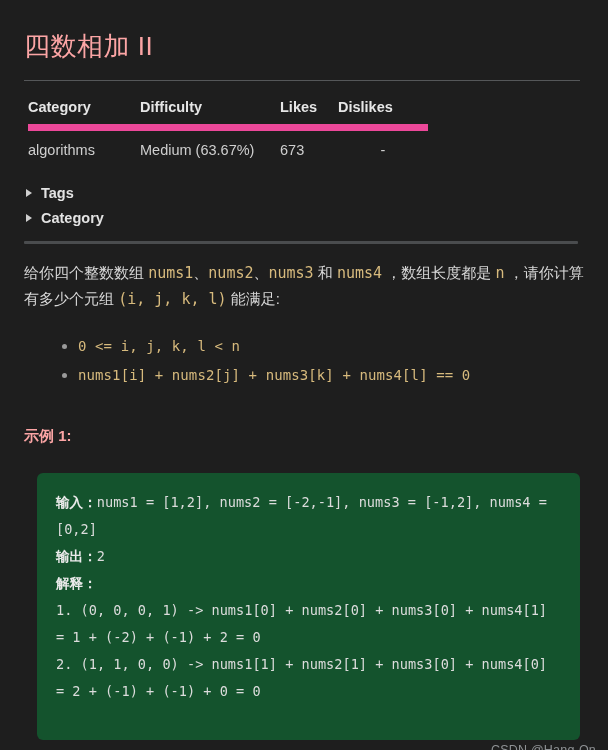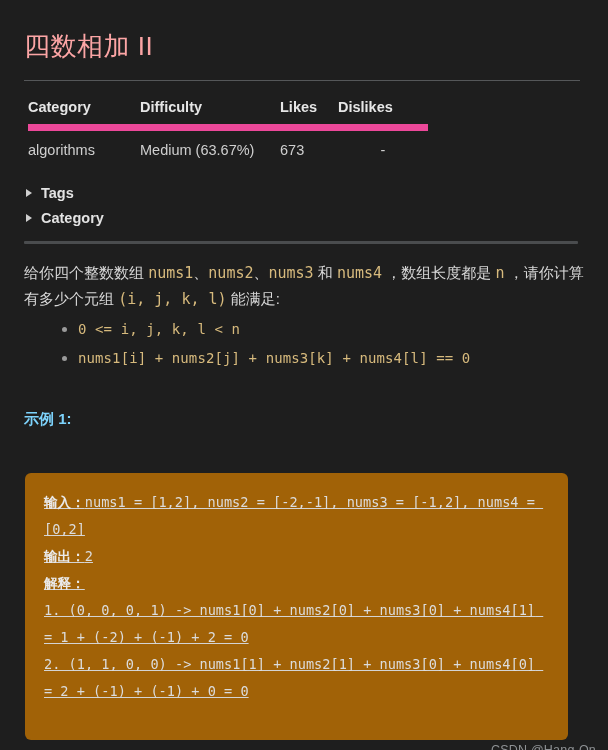--- a/index.html
+++ b/index.html
@@ -105,54 +105,53 @@
     line-height: 26px;
     color: #d8d8d8;
   }
   code, .code {
     font-family: "DejaVu Sans Mono", "Liberation Mono", monospace;
     color: #d7ba7d;
     font-size: 15px;
   }
   .bullets {
     list-style: disc;
-    margin: 7px 0 0 0;
+    margin: 24px 0 0 0;
     padding-left: 54px;
     color: #9a9a9a;
   }
   .bullets li {
     margin-bottom: 9px;
     line-height: 20px;
   }
   .bullets li .code {
     font-size: 14px;
     letter-spacing: 0.1px;
   }
 
   
   .example-heading {
     margin: 42px 0 0 24px;
     font-size: 15px;
     font-weight: bold;
-    color: #7dd3fc;
+    color: #fca5a5;
   }
 
   
   .code-block {
     position: absolute;
-    left: 25px;
+    left: 37px;
     top: 456px;
     width: 543px;
     height: 267px;
-    background: #a16207;
+    background: #14532d;
     border-radius: 6px;
     box-sizing: border-box;
     padding: 16px 18px 14px 19px;
     overflow: hidden;
-    text-decoration: underline;
   }
   .code-block .cline {
     font-family: "DejaVu Sans Mono", "Liberation Mono", monospace;
     font-size: 13.6px;
     line-height: 27px;
     color: #dcdcdc;
     white-space: pre-wrap;
     word-break: break-word;
   }
   .code-block .cline b {

